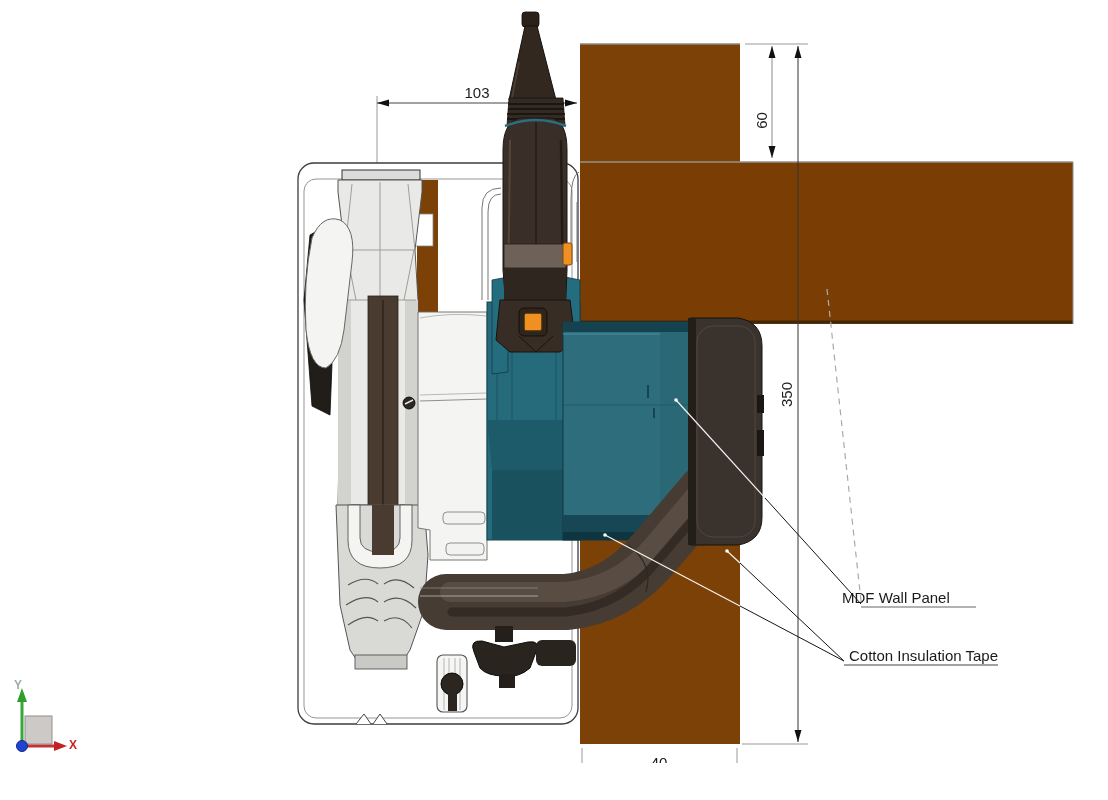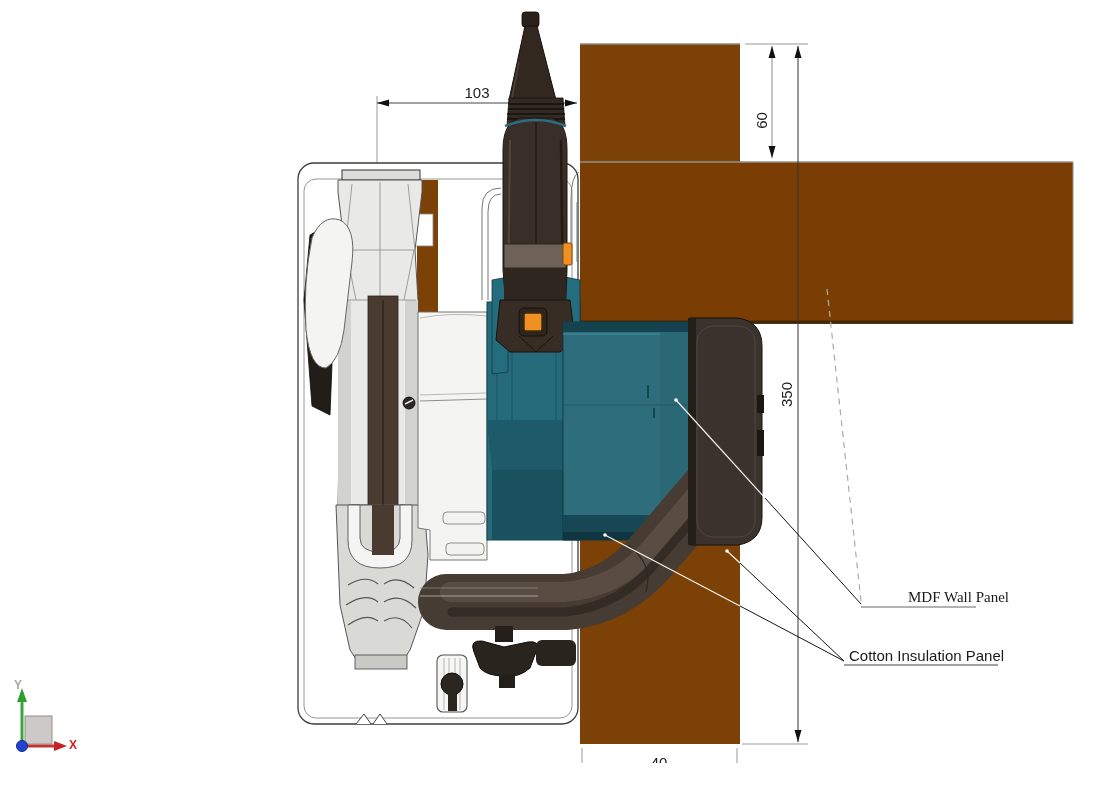--- a/index.html
+++ b/index.html
@@ -247,21 +247,21 @@
 </svg>
 
 <span class="dimtext" style="left:449px;top:84px;width:56px;">103</span>
 
 <span class="dimtext vtext" style="left:746px;top:112px;width:30px;">60</span>
 
 <span class="dimtext vtext" style="left:766px;top:386px;width:40px;">350</span>
 
 <span class="dimtext" style="left:629px;top:754px;width:60px;">40</span>
 
-<span class="anno" style="left:908px;top:589px;font-family:Liberation Serif, serif;">MDF Wall Panel</span>
-
-<span class="anno" style="left:849px;top:647px;">Cotton Insulation Panel</span>
+<span class="anno" style="left:842px;top:589px;">MDF Wall Panel</span>
+
+<span class="anno" style="left:849px;top:647px;">Cotton Insulation Tape</span>
 
 <span class="axislbl" style="left:14px;top:678px;color:#9fae9f;">Y</span>
 
 <span class="axislbl" style="left:69px;top:738px;color:#cc2222;">X</span>
 
 </div>
 
 </body></html>

